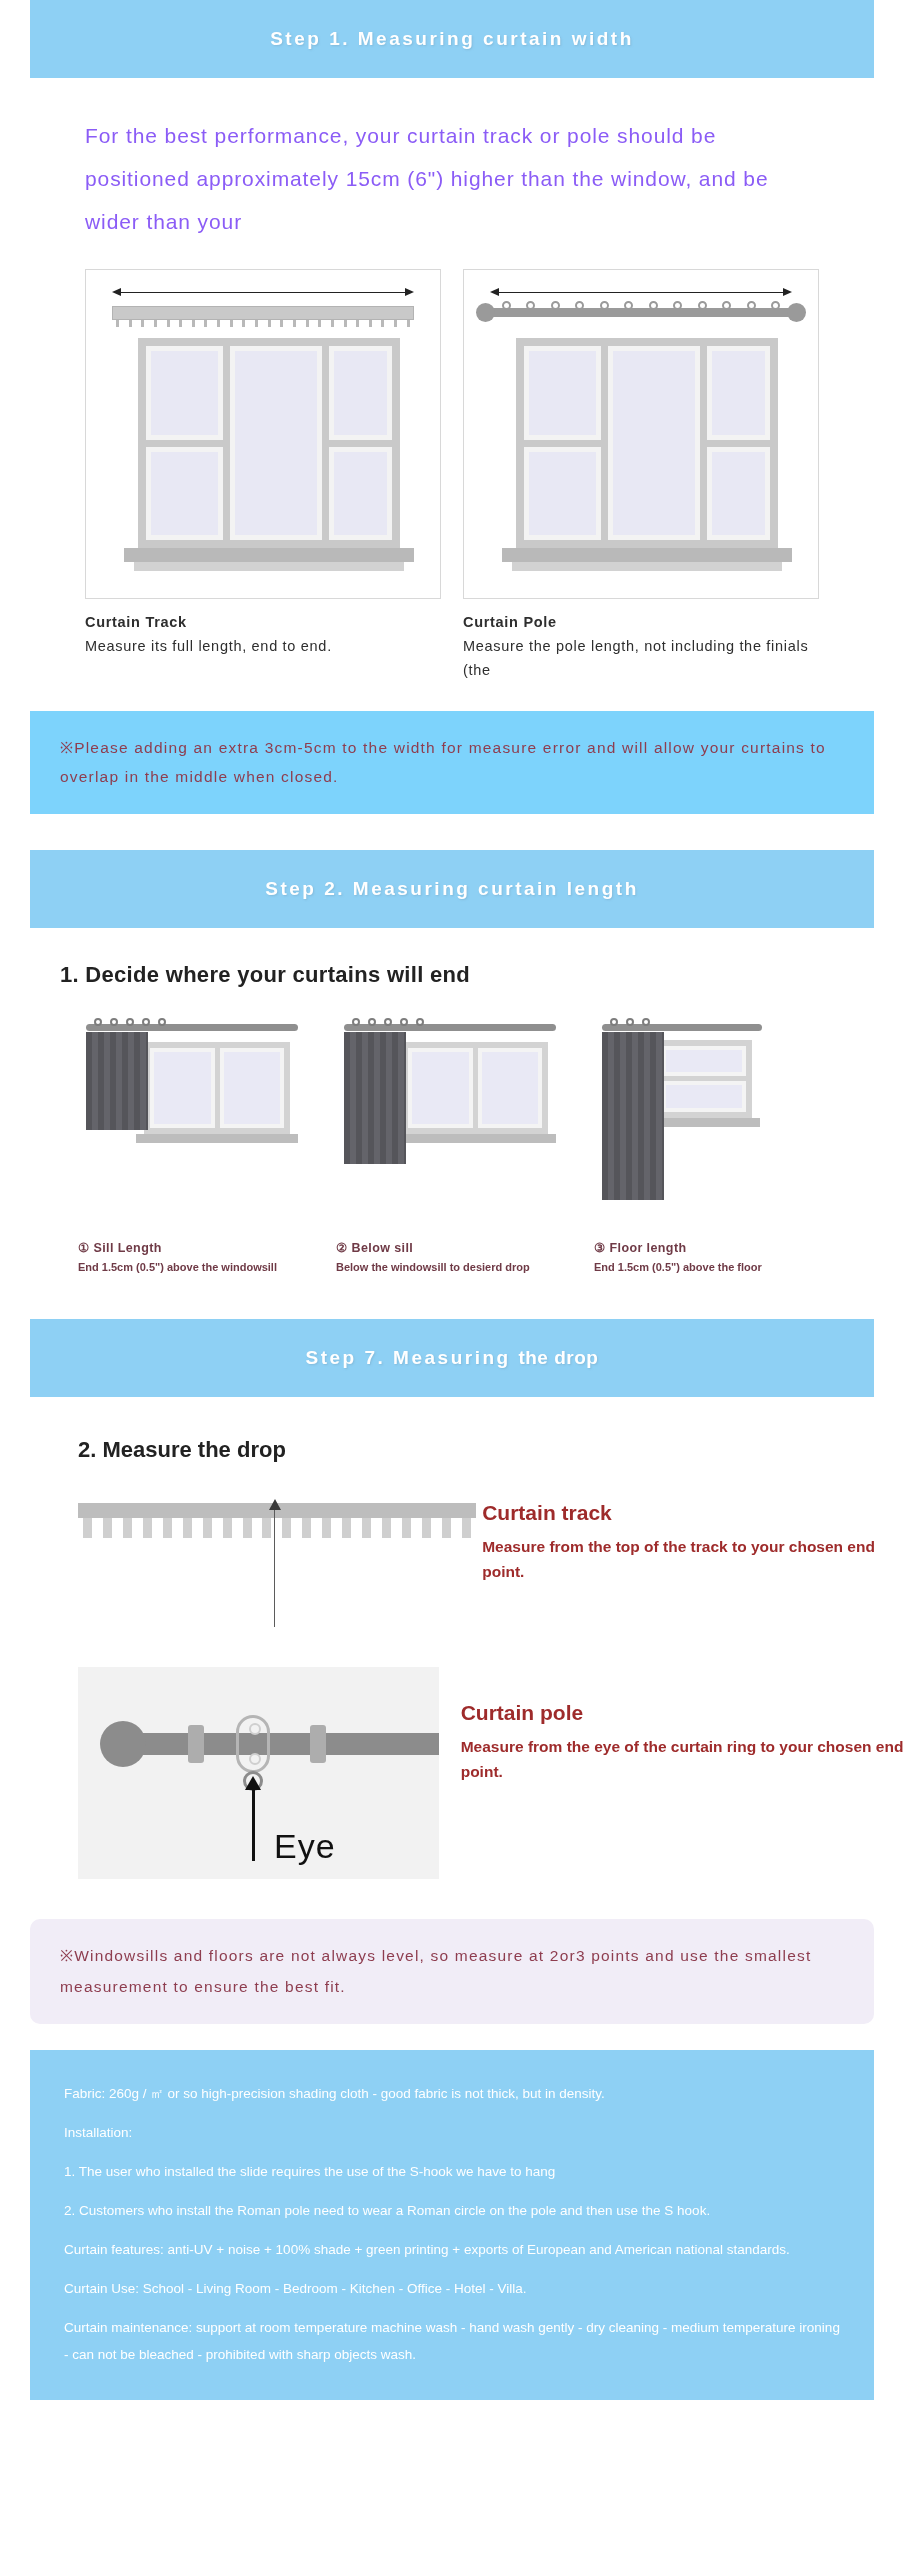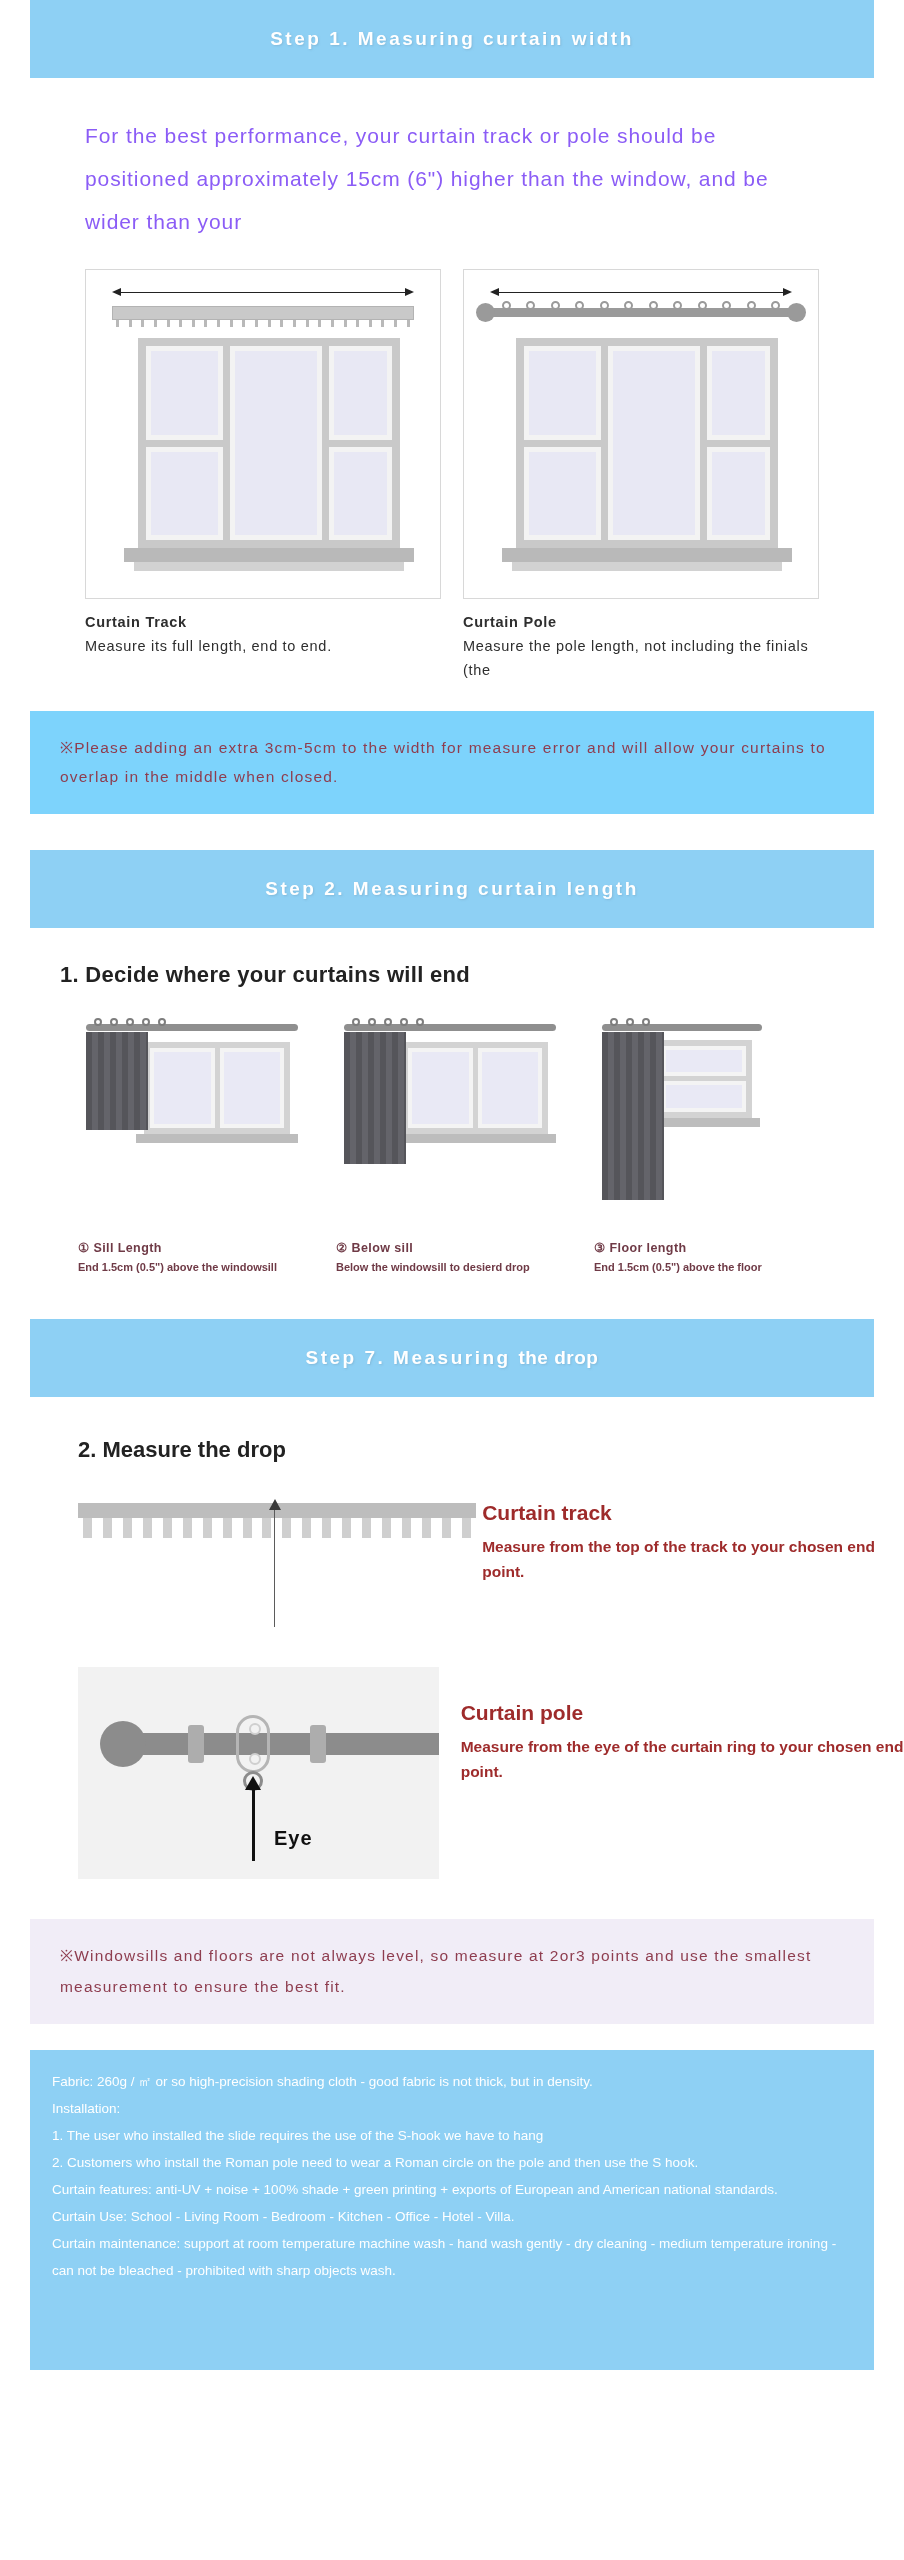--- a/index.html
+++ b/index.html
@@ -233,42 +233,43 @@
   .p-hook {
     position: absolute; left: 165px; top: 104px; width: 20px; height: 20px;
     border: 3px solid #8c8c8c; border-radius: 50%;
   }
   .p-arrow { position: absolute; left: 174px; top: 122px; width: 3px; height: 72px; background: #111; }
   .p-arrow:after {
     content:""; position:absolute; top: -13px; left: -7px;
     border-left: 8px solid transparent; border-right: 8px solid transparent;
     border-bottom: 14px solid #111;
   }
-  .p-eye { position: absolute; left: 196px; top: 160px; font-size: 20px; font-weight: bold; color:#111; letter-spacing:1px;}
+  .p-eye { position: absolute; left: 196px; top: 160px; font-size: 34px; font-weight: normal; color:#111; letter-spacing:1px;}
 
   .note2 {
     margin: 40px 30px 0 30px;
     background: #f1edf7;
     padding: 22px 30px;
     color: #8e3d4f;
     font-size: 15.5px;
     line-height: 1.95;
     letter-spacing: 1.2px;
+    border-radius: 10px;
   }
 
   .footer {
     margin: 26px 30px 0 30px;
     background: #8ed0f4;
     color: #ffffff;
     padding: 18px 22px 20px 22px;
     font-size: 13.5px;
     line-height: 2.0;
     min-height: 320px;
   }
-  .footer p { margin: 0; }
+  .footer p { margin: 12px; }
 </style>
 </head>
 <body>
 
 <div class="page">
 
   <div class="banner">
     <div class="banner-text">Step 1. Measuring curtain width</div>
   </div>
 

